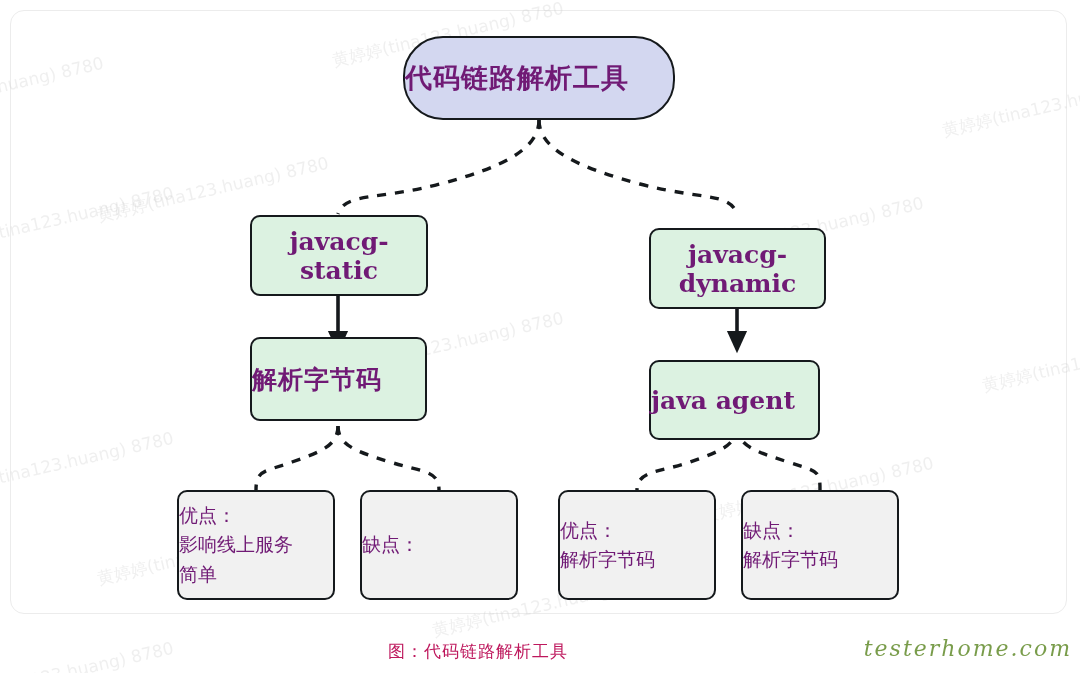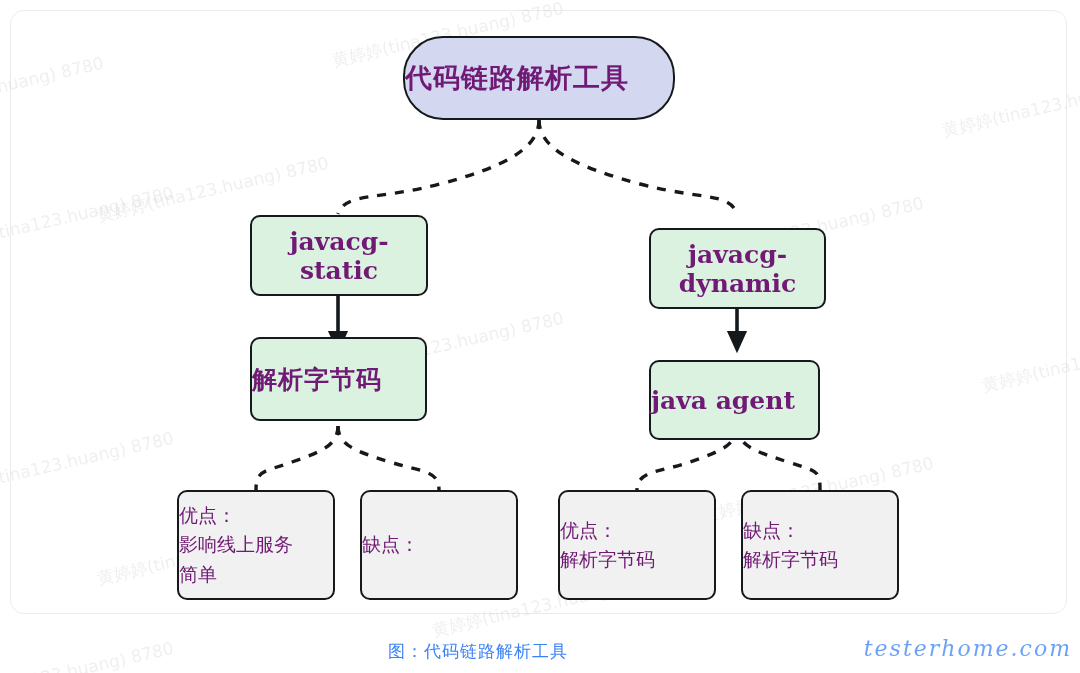--- a/index.html
+++ b/index.html
@@ -101,37 +101,37 @@
   }
   .node-leaf .line { display: block; }
 
   
   .caption {
     position: absolute;
     left: 0;
     top: 640px;
     width: 956px;
     text-align: center;
-    color: #3b82f6;
+    color: #be185d;
     font-size: 17px;
     font-family: "DejaVu Sans", "Liberation Sans", sans-serif;
     letter-spacing: 1px;
     z-index: 3;
   }
 
   
   .brand {
     position: absolute;
     right: 8px;
     bottom: 12px;
     font-family: "DejaVu Serif", "Liberation Serif", serif;
     font-style: italic;
     font-size: 22px;
     letter-spacing: 2px;
-    color: #3b82f6;
+    color: #4d7c0f;
     opacity: .75;
     z-index: 3;
   }
 </style>
 </head>
 <body>
 
 <div id="canvas">
 
   <div class="frame"></div>

